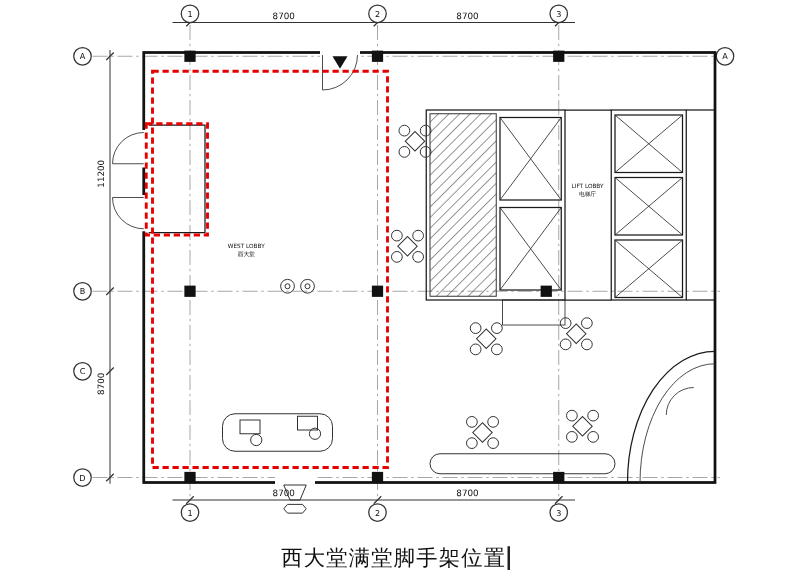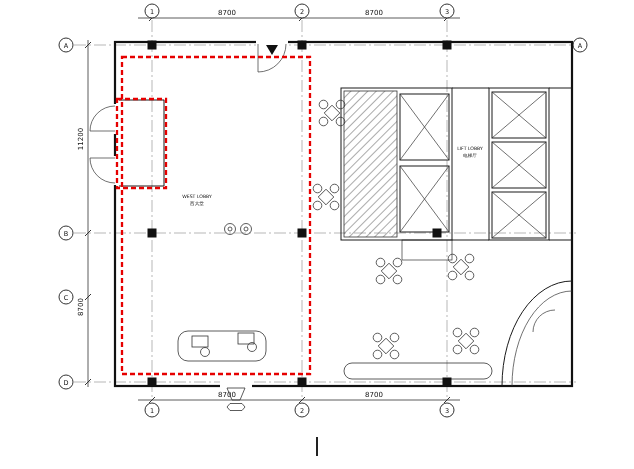--- a/index.html
+++ b/index.html
@@ -242,16 +242,17 @@
 
   <g>
     <text class="rtx" x="197" y="198">WEST LOBBY</text>
     <text class="rtx" x="197" y="205">西大堂</text>
     <text class="rtx" x="470" y="150">LIFT LOBBY</text>
     <text class="rtx" x="470" y="157">电梯厅</text>
   </g>
 </svg>
 
 <div class="caption-row">
+  <span class="caption-text">西大堂满堂脚手架位置</span>
   <div class="caret"></div>
 </div>
 
 </div>
 
 </body></html>

